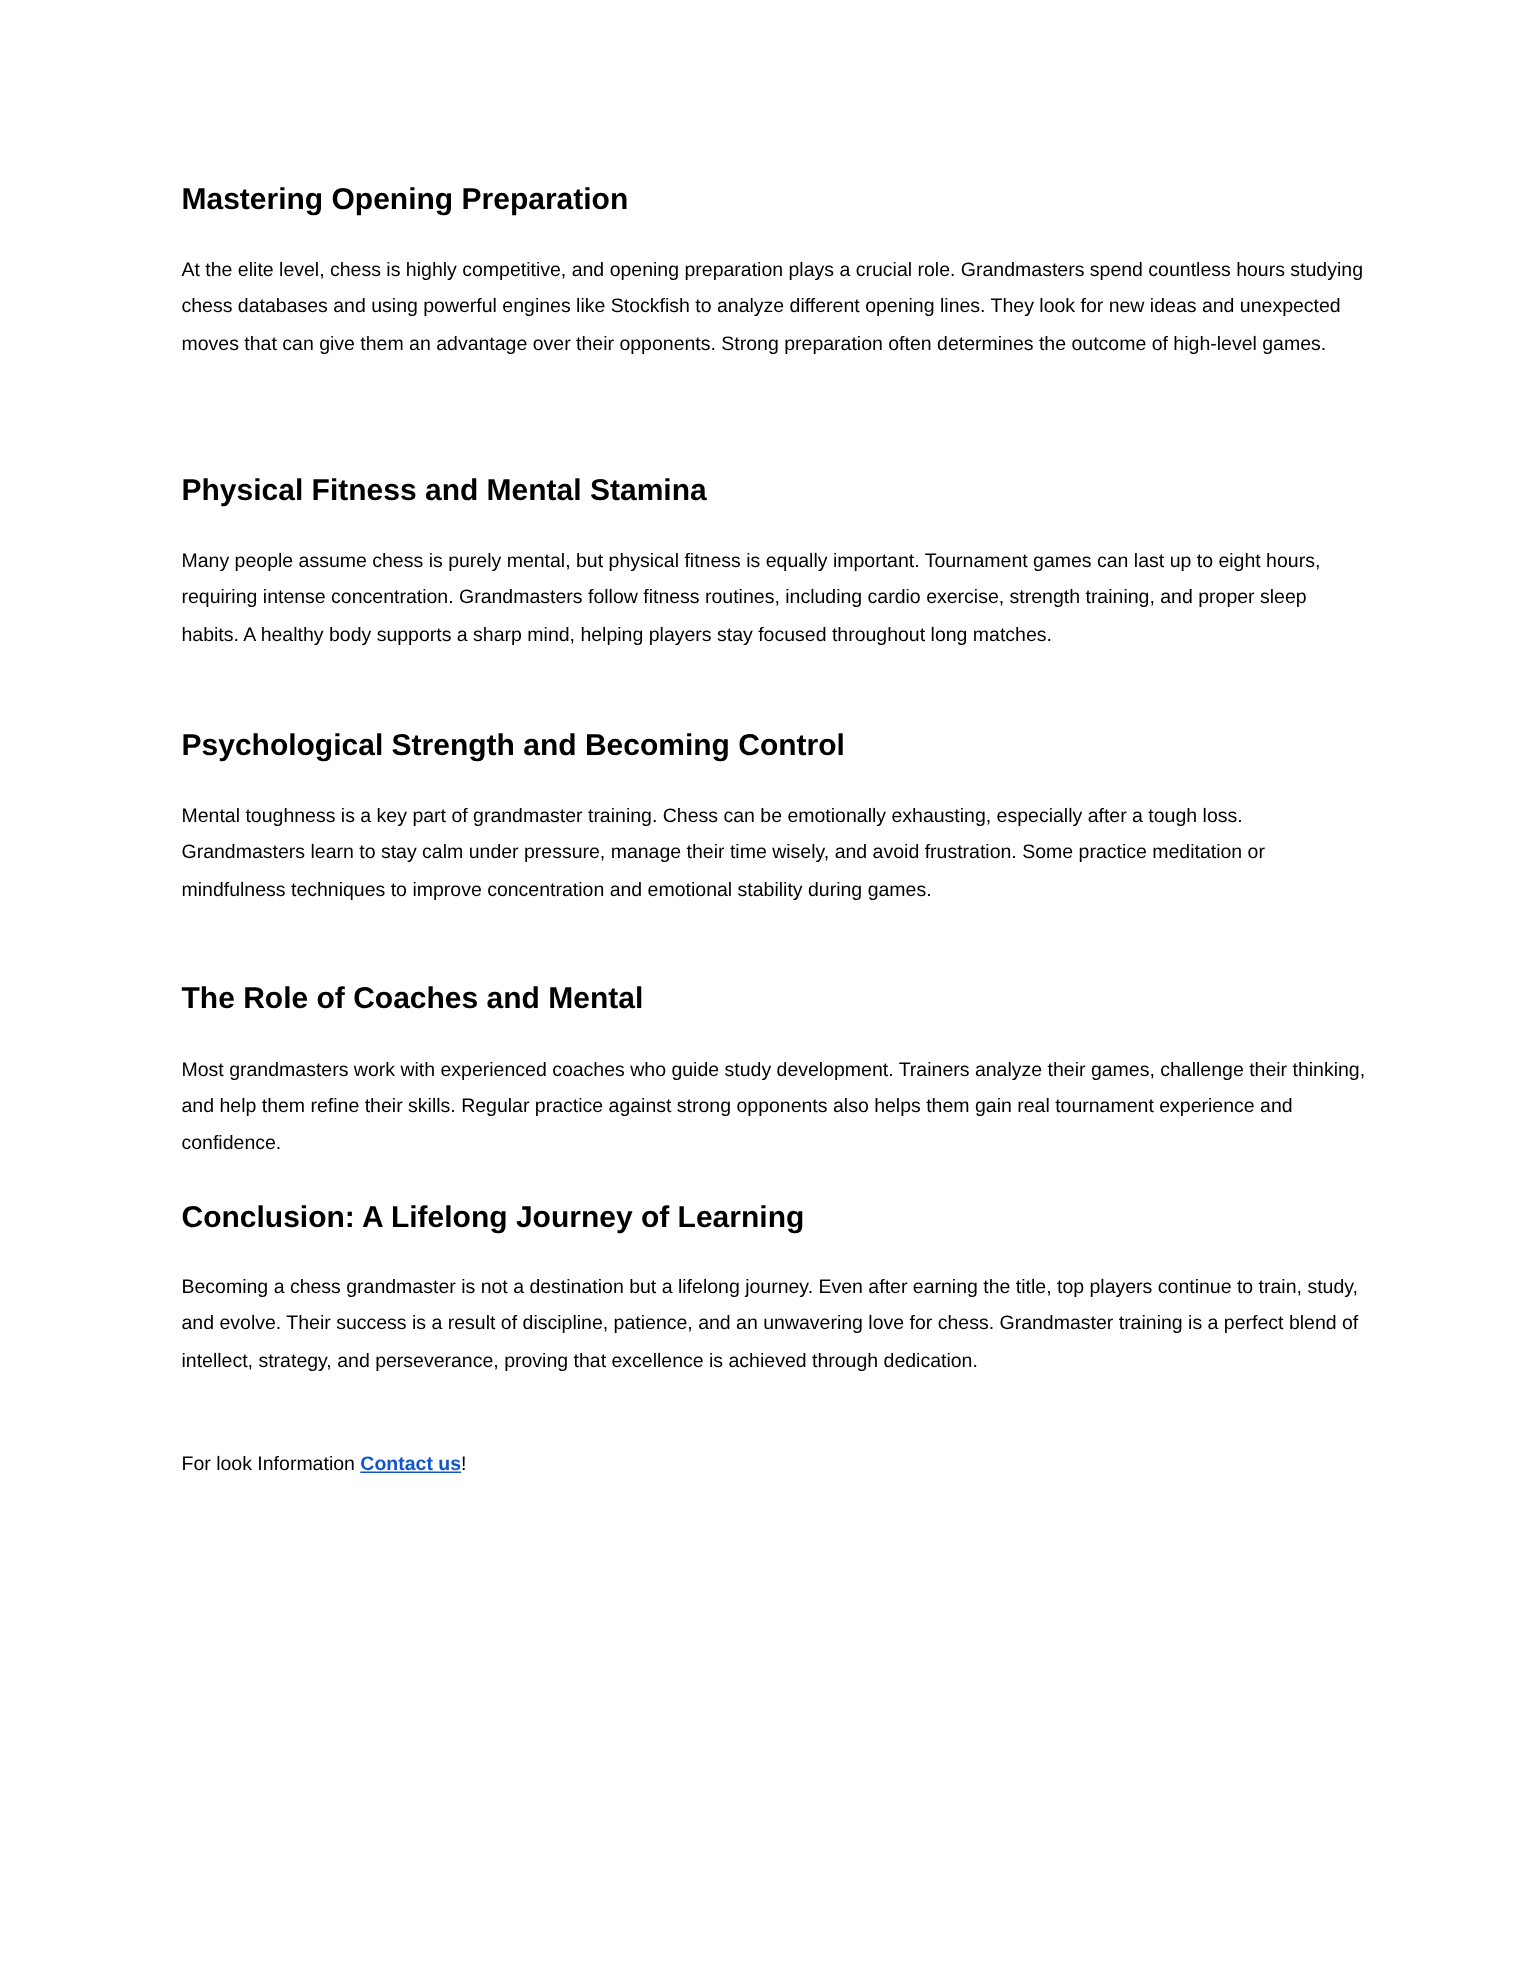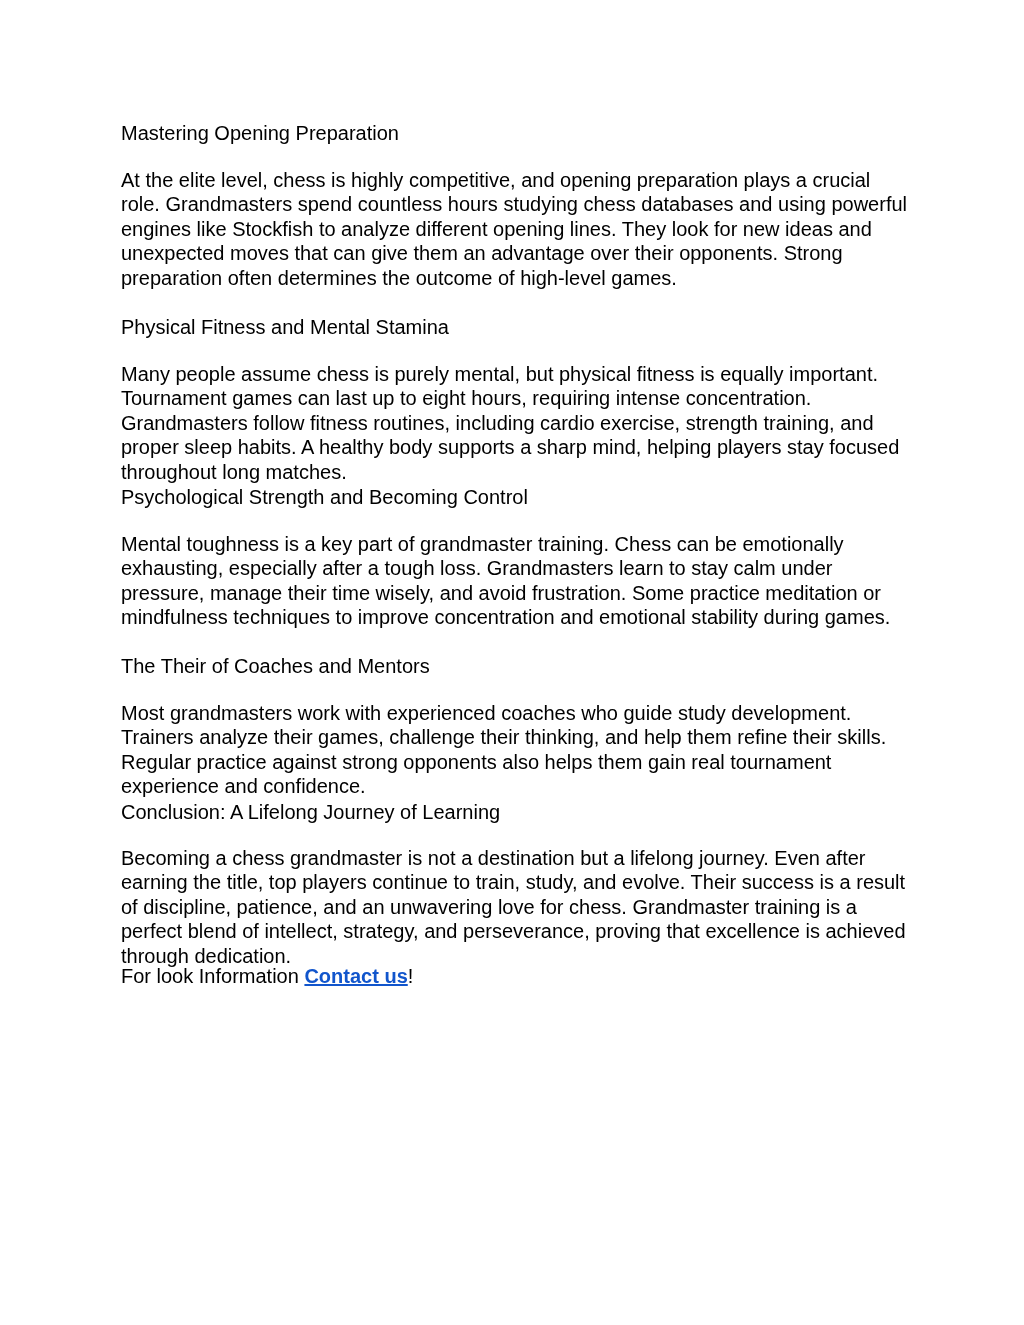--- a/index.html
+++ b/index.html
@@ -1,34 +1,34 @@
 <!DOCTYPE html>
 <html><head>
   <meta charset="utf-8">
   <style>
     html, body { margin: 0; padding: 0; background: #ffffff; }
     body { width: 1024px; height: 1325px; position: relative; overflow: hidden; font-family: "Liberation Sans", sans-serif; color: #000000; }
     .page { position: absolute; left: 121px; top: 0; width: 790px; }
-    h2 { font-size: 20px; font-weight: normal; margin: 0; line-height: 24px; position: absolute; left: 0; white-space: nowrap; }
-    p { font-size: 20px; line-height: 24.4px; margin: 0; position: absolute; left: 0; width: 790px; }
+    h2 { font-size: 20px; font-weight: bold; margin: 0; line-height: 24px; position: absolute; left: 0; white-space: nowrap; }
+    p { font-size: 13px; line-height: 24.4px; margin: 0; position: absolute; left: 0; width: 790px; }
     a { color: #1155cc; font-weight: bold; }
   </style>
 </head>
 <body>
 
 <div class="page">
   <h2 style="top:121px">Mastering Opening Preparation</h2>
   <p style="top:168px">At the elite level, chess is highly competitive, and opening preparation plays a crucial role. Grandmasters spend countless hours studying chess databases and using powerful engines like Stockfish to analyze different opening lines. They look for new ideas and unexpected moves that can give them an advantage over their opponents. Strong preparation often determines the outcome of high-level games.</p>
 
   <h2 style="top:315px">Physical Fitness and Mental Stamina</h2>
   <p style="top:362px">Many people assume chess is purely mental, but physical fitness is equally important. Tournament games can last up to eight hours, requiring intense concentration. Grandmasters follow fitness routines, including cardio exercise, strength training, and proper sleep habits. A healthy body supports a sharp mind, helping players stay focused throughout long matches.</p>
 
   <h2 style="top:485px">Psychological Strength and Becoming Control</h2>
   <p style="top:532px">Mental toughness is a key part of grandmaster training. Chess can be emotionally exhausting, especially after a tough loss. Grandmasters learn to stay calm under pressure, manage their time wisely, and avoid frustration. Some practice meditation or mindfulness techniques to improve concentration and emotional stability during games.</p>
 
-  <h2 style="top:654px">The Their of Coaches and Mentors</h2>
+  <h2 style="top:654px">The Role of Coaches and Mental</h2>
   <p style="top:701px">Most grandmasters work with experienced coaches who guide study development. Trainers analyze their games, challenge their thinking, and help them refine their skills. Regular practice against strong opponents also helps them gain real tournament experience and confidence.</p>
 
   <h2 style="top:800px">Conclusion: A Lifelong Journey of Learning</h2>
   <p style="top:846px">Becoming a chess grandmaster is not a destination but a lifelong journey. Even after earning the title, top players continue to train, study, and evolve. Their success is a result of discipline, patience, and an unwavering love for chess. Grandmaster training is a perfect blend of intellect, strategy, and perseverance, proving that excellence is achieved through dedication.</p>
 
   <p style="top:964px"><span>For look Information </span><a href="#">Contact us</a><span>!</span></p>
 </div>
 
 </body></html>

